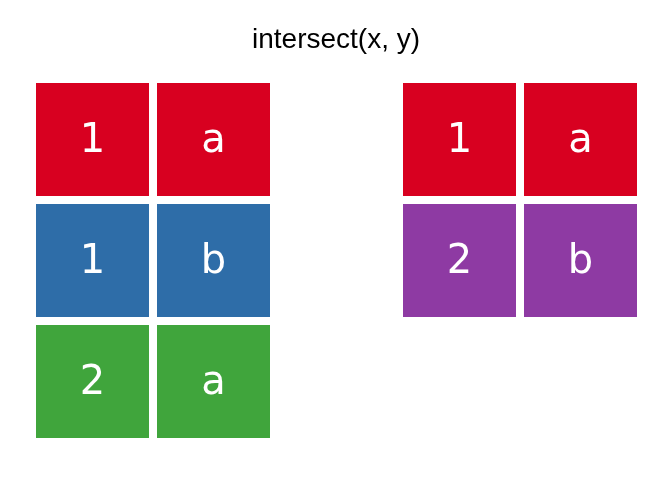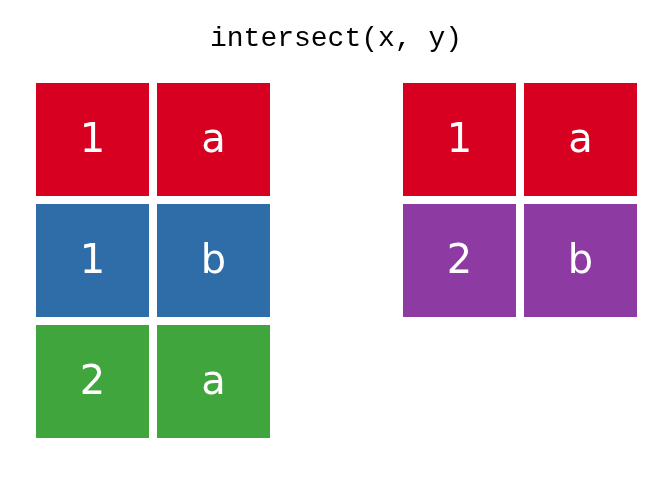--- a/index.html
+++ b/index.html
@@ -20,21 +20,21 @@
     width: 672px;
     height: 480px;
     background: #ffffff;
   }
   .fig-title {
     position: absolute;
     left: 0;
     top: 22px;
     width: 672px;
     text-align: center;
-    font-family: Liberation Mono, monospace;
+    font-family: Liberation Sans, sans-serif;
     font-size: 28px;
     line-height: 34px;
     letter-spacing: 0px;
     color: #000000;
     white-space: pre;
   }
   .set-group {
     position: absolute;
   }
   .set-row {

